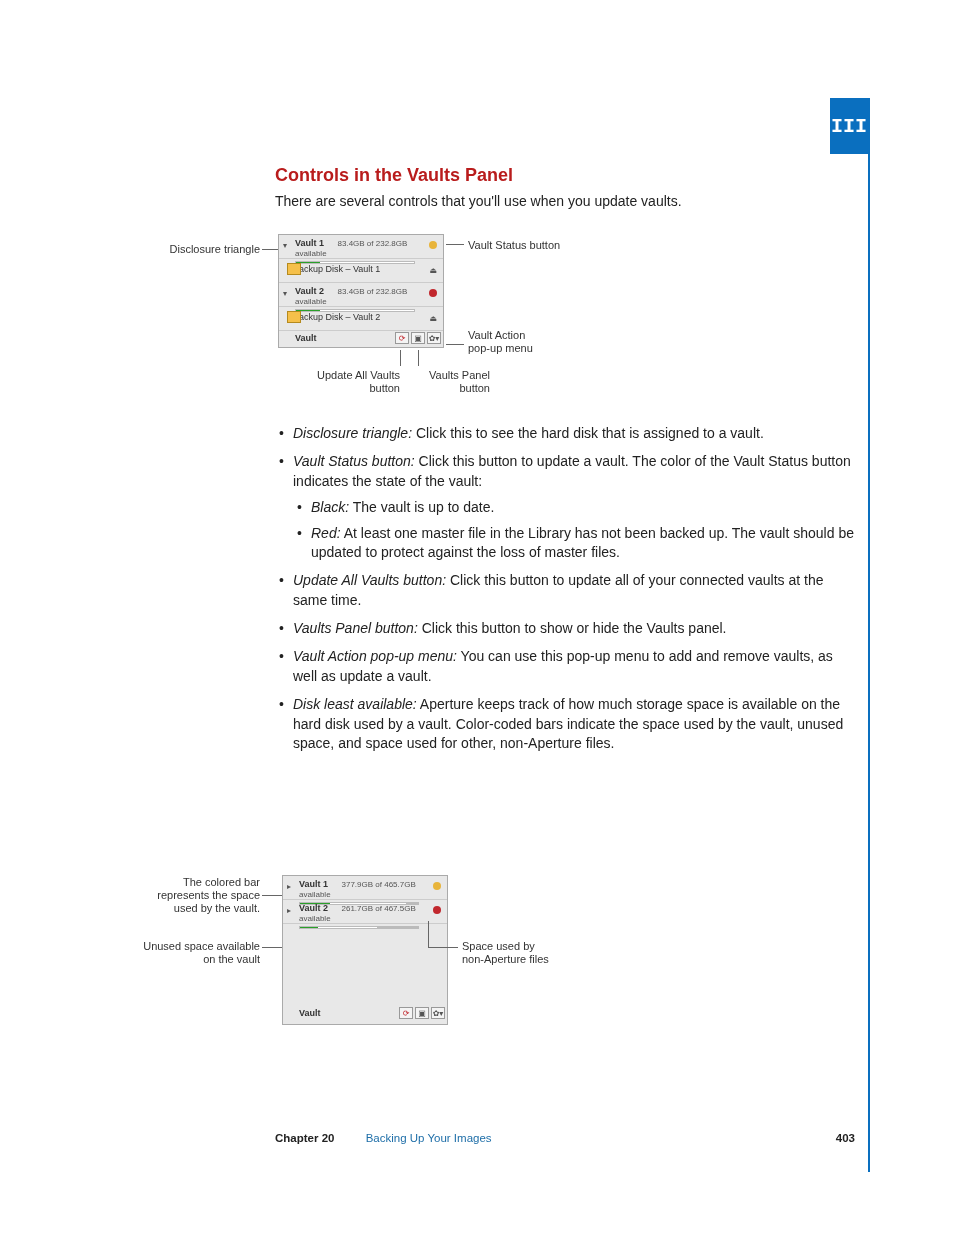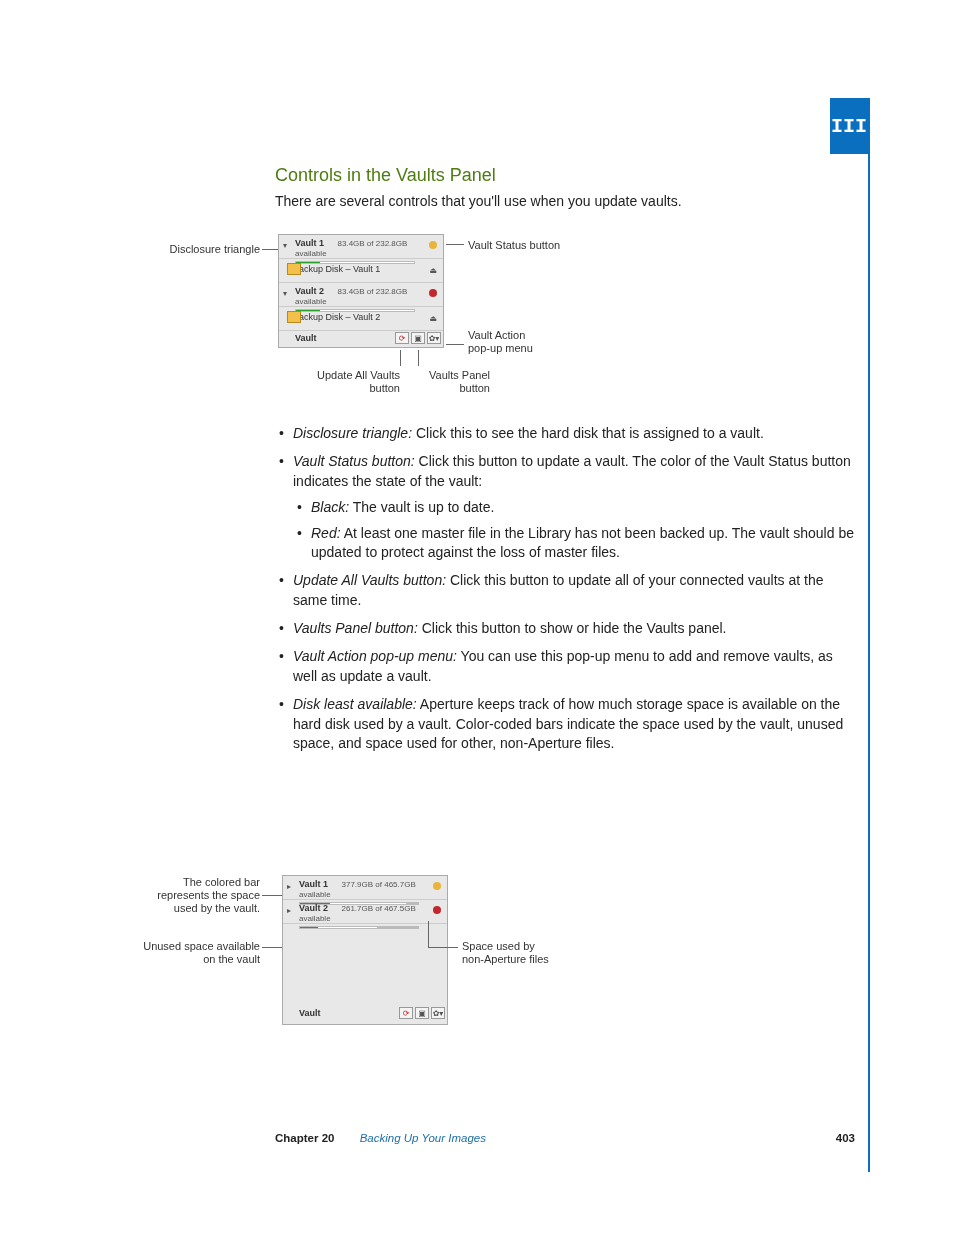--- a/index.html
+++ b/index.html
@@ -30,21 +30,21 @@
     background: #0a6fbf;
     color: #fff;
     font-weight: 700;
     font-size: 20px;
     display: flex;
     align-items: center;
     justify-content: center;
     font-family: Liberation Mono, monospace;
   }
   .content { position: absolute; left: 275px; top: 165px; width: 580px; }
-  h2.section-head { color: #4d7c0f; font-weight: 400; font-size: 18px; margin-bottom: 6px; }
+  h2.section-head { color: #b91c1c; font-weight: 700; font-size: 18px; margin-bottom: 6px; }
   .intro { font-size: 14px; line-height: 1.4; }
   
   .fig1-wrap { position: absolute; left: 150px; top: 230px; width: 450px; height: 160px; }
   .fig2-wrap { position: absolute; left: 130px; top: 875px; width: 470px; height: 175px; }
   .callout { font-size: 11px; color: #333; position: absolute; line-height: 1.3; text-align: right; }
   .callout.left  { text-align: right; }
   .leader { position: absolute; background: #666; height: 1px; }
   .leaderv{ position: absolute; background: #666; width: 1px; }
   
   .panel {
@@ -75,21 +75,21 @@
   ul.lvl1 { list-style:none; padding-left:18px; }
   ul.lvl1 > li { position:relative; margin-bottom:8px; padding-left:0; }
   ul.lvl1 > li::before { content:"•"; position:absolute; left:-14px; top:0; }
   ul.lvl2 { list-style:none; margin-top:6px; padding-left:18px; }
   ul.lvl2 > li { position:relative; margin-bottom:6px; }
   ul.lvl2 > li::before { content:"•"; position:absolute; left:-14px; top:0; }
   .term { font-style:italic; }
   
   .page-footer { position:absolute; left:275px; top:1132px; width:580px; font-size:11.5px; }
   .page-footer .chap { font-weight:700; }
-  .page-footer .title{ color:#1e6ea8; margin-left:22px;font-style:italic; }
+  .page-footer .title{ color:#1e6ea8; margin-left:28px; }
   .page-footer .pnum { position:absolute; right:0; font-weight:700; }
 </style>
 </head>
 <body>
 <div class="page">
 
   <div class="side-stripe"></div>
   <div class="tab">III</div>
 
   <div class="content">

